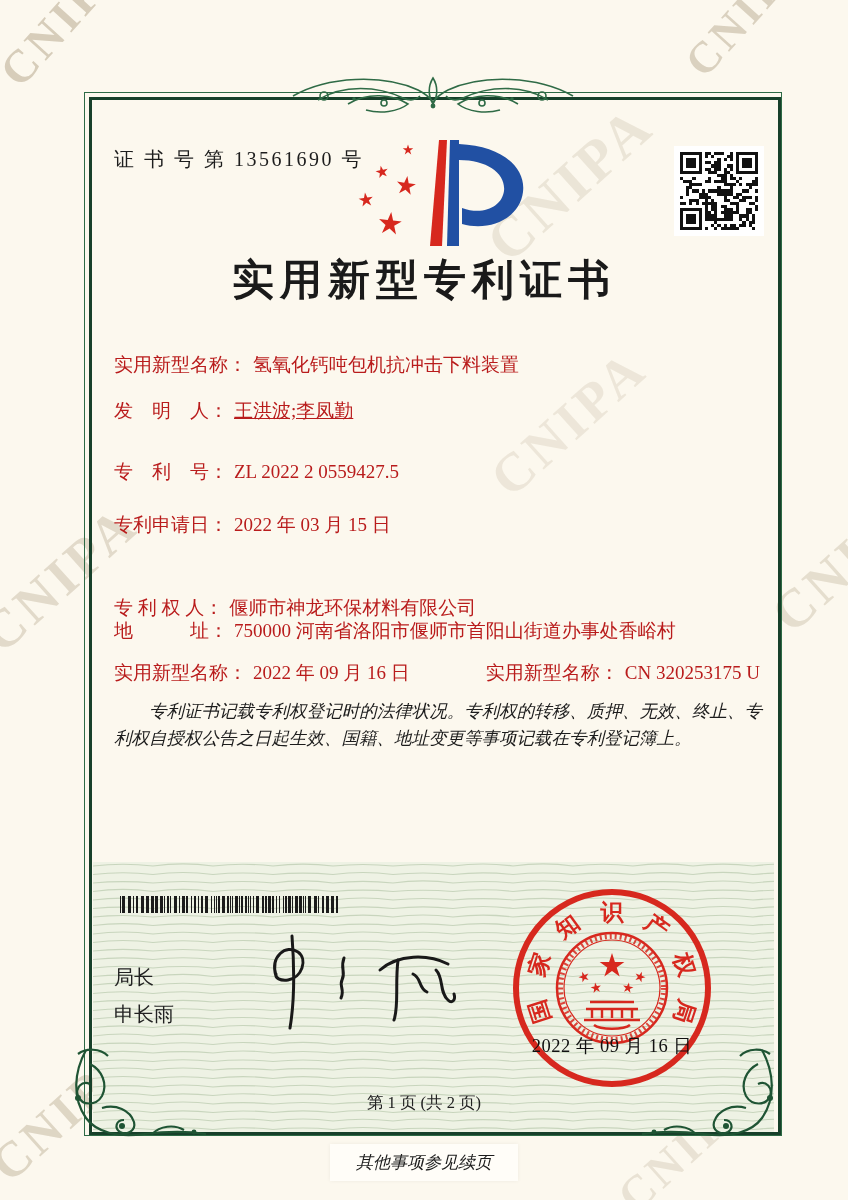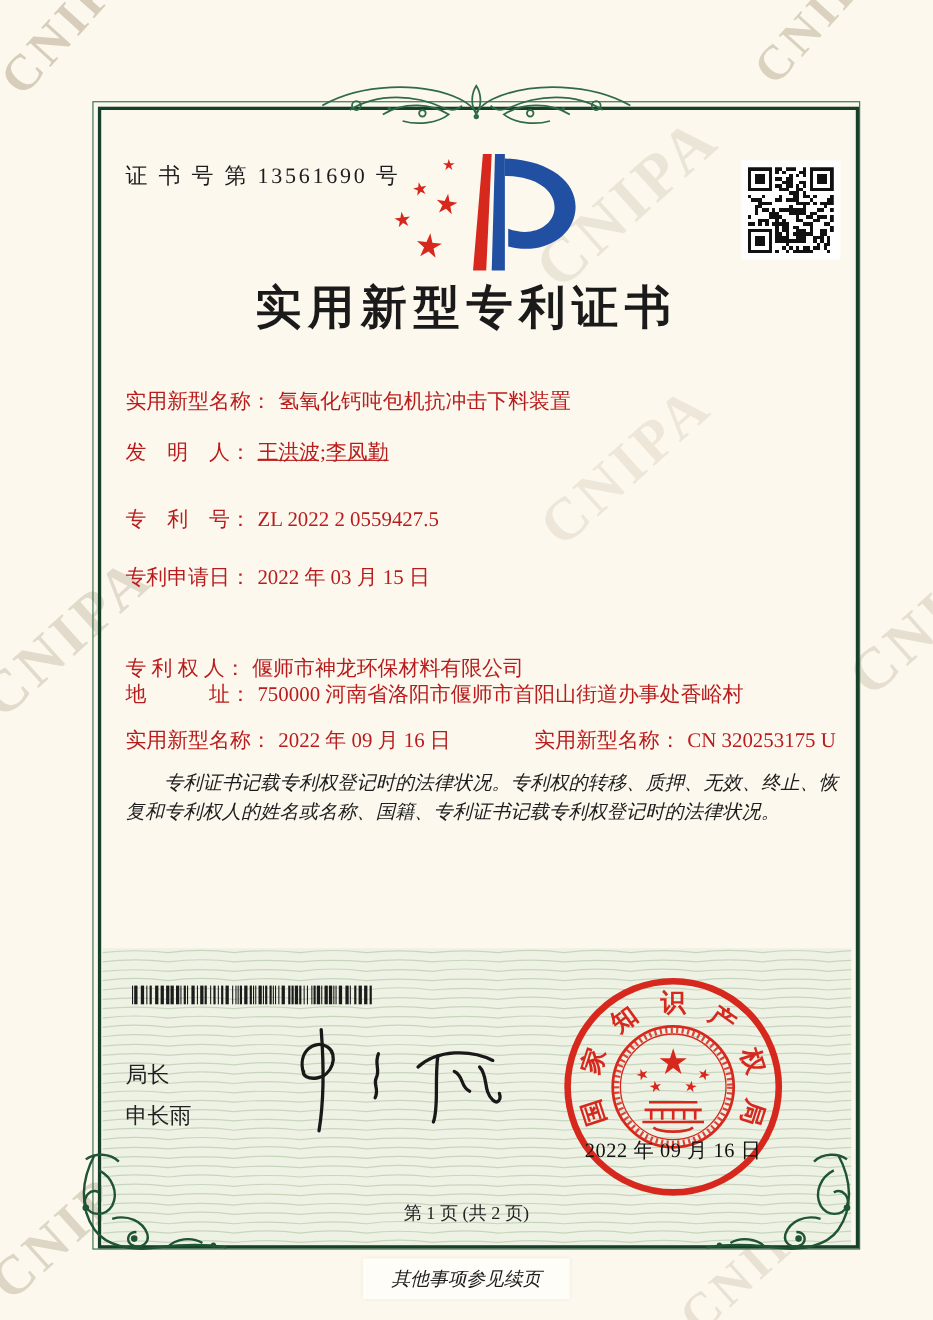--- a/index.html
+++ b/index.html
@@ -512,21 +512,21 @@
   <span class="lbl">专 利 权 人：</span><span class="val">偃师市神龙环保材料有限公司</span>
 </div>
 <div class="field-row z3" style="top:618px;">
   <span class="lbl">地　　　址：</span><span class="val">750000 河南省洛阳市偃师市首阳山街道办事处香峪村</span>
 </div>
 <div class="field-row z3" style="top:660px;">
   <span class="lbl">实用新型名称：</span><span class="val">2022 年 09 月 16 日</span><span class="lbl grant-pair2">实用新型名称：</span><span class="val">CN 320253175 U</span>
 </div>
 
 <div class="abs body-text z3">
-  <p>专利证书记载专利权登记时的法律状况。专利权的转移、质押、无效、终止、恢复和专利权人的姓名或名称、国籍、专利证书记载专利权登记时的法律状况。</p>
+  <p>专利证书记载专利权登记时的法律状况。专利权的转移、质押、无效、终止、专利权自授权公告之日起生效、国籍、地址变更等事项记载在专利登记簿上。</p>
 </div>
 
 <div class="abs barcode z3" id="barcode">
     <div class="b" style="width: 1px; background: rgb(27, 27, 27);"></div>
     <div class="b" style="width: 1px; background: transparent;"></div>
     <div class="b" style="width: 3px; background: rgb(27, 27, 27);"></div>
     <div class="b" style="width: 3px; background: transparent;"></div>
     <div class="b" style="width: 3px; background: rgb(27, 27, 27);"></div>
     <div class="b" style="width: 2px; background: transparent;"></div>
     <div class="b" style="width: 1px; background: rgb(27, 27, 27);"></div>

